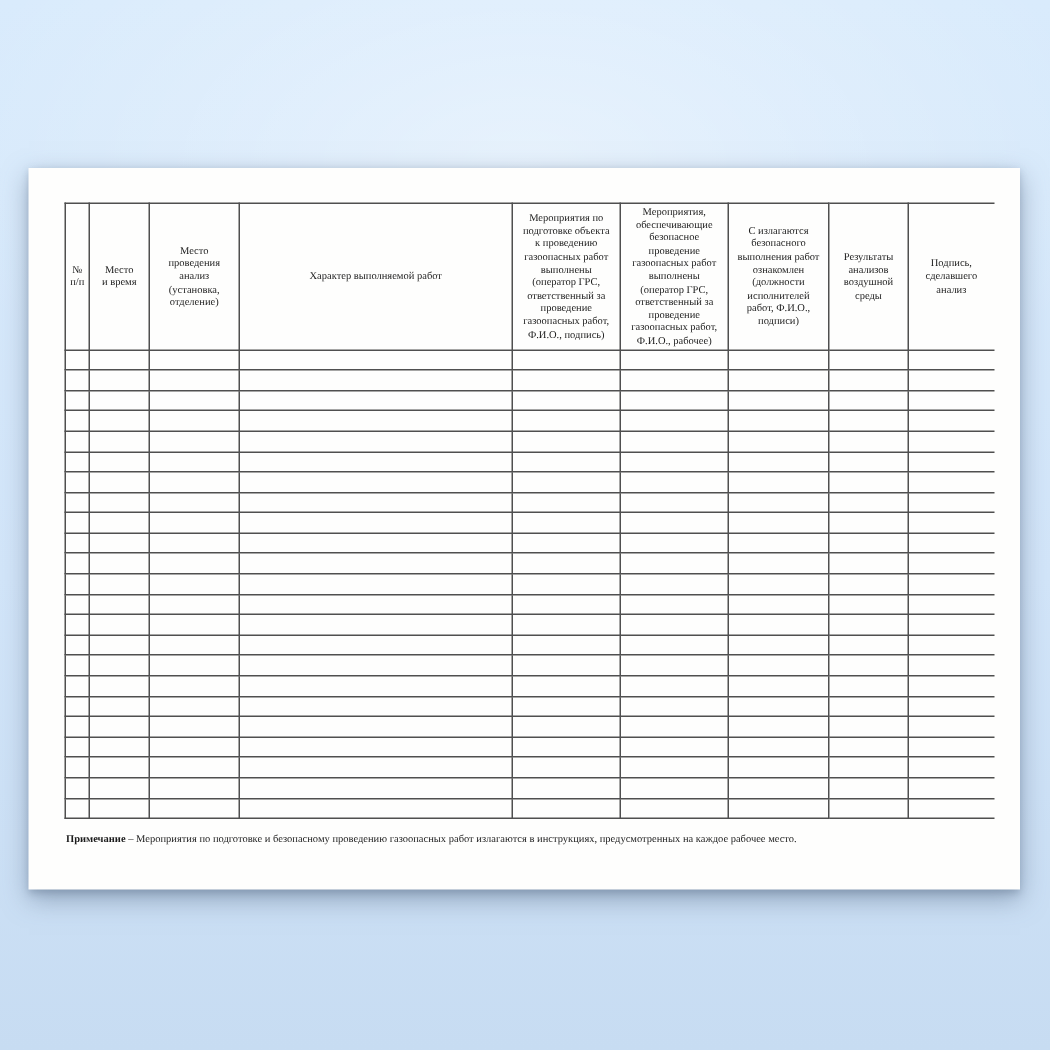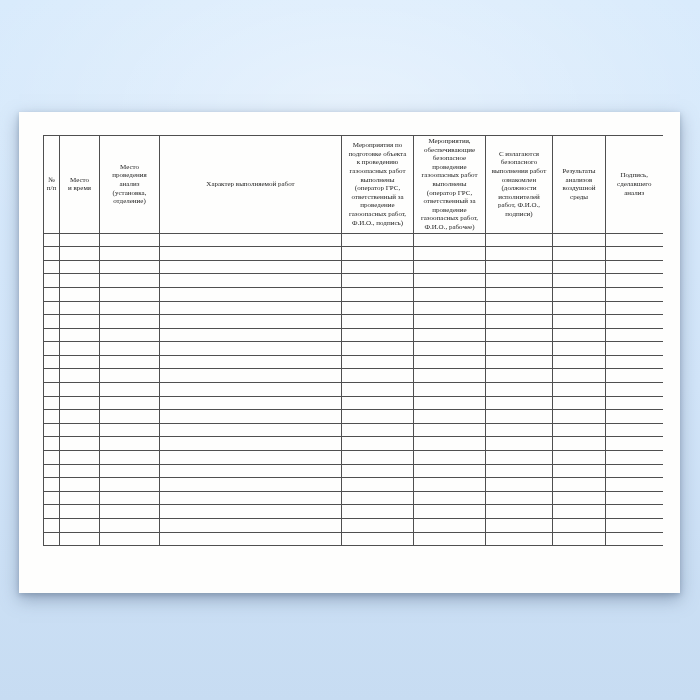--- a/index.html
+++ b/index.html
@@ -377,15 +377,16 @@
             <td></td>
             <td></td>
             <td></td>
             <td></td>
             <td></td>
             <td></td>
           </tr>
         </tbody>
     </table>
 
+    <p class="footnote"><span class="lbl">Примечание</span><span> – Мероприятия по подготовке и безопасному проведению газоопасных работ излагаются в инструкциях, предусмотренных на каждое рабочее место.</span></p>
 
   </div>
 </div>
 
 </body></html>

